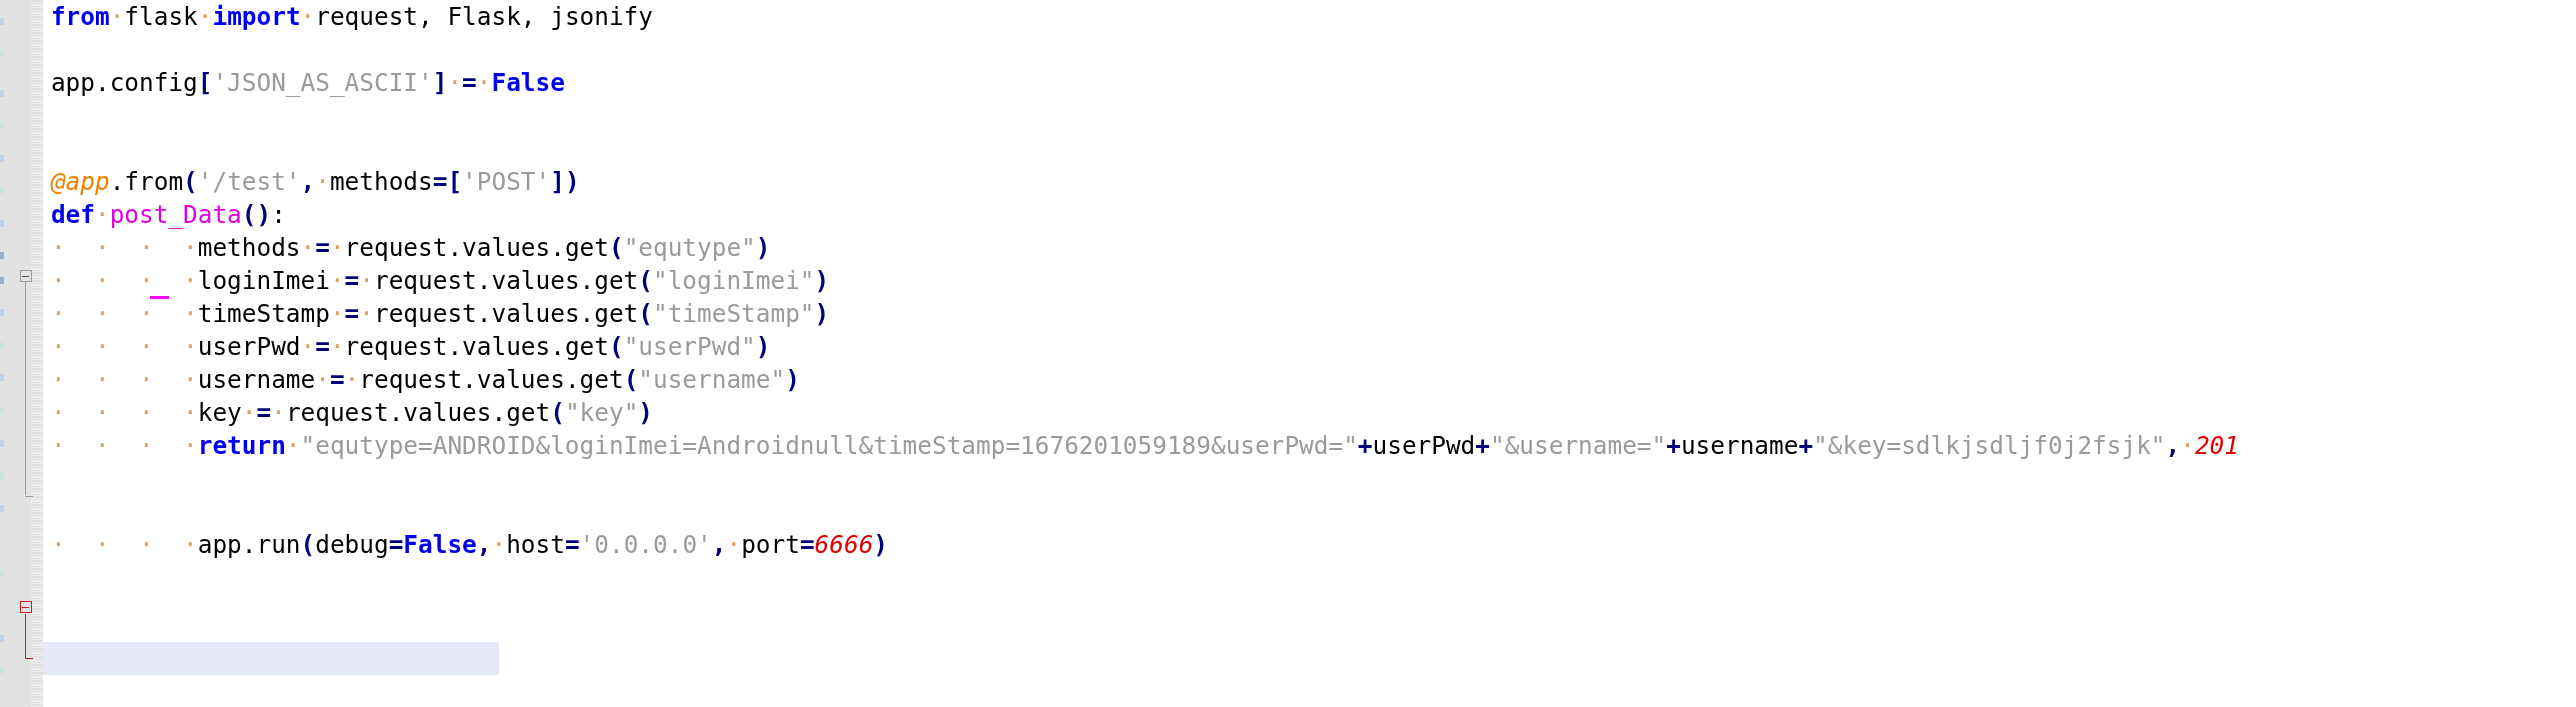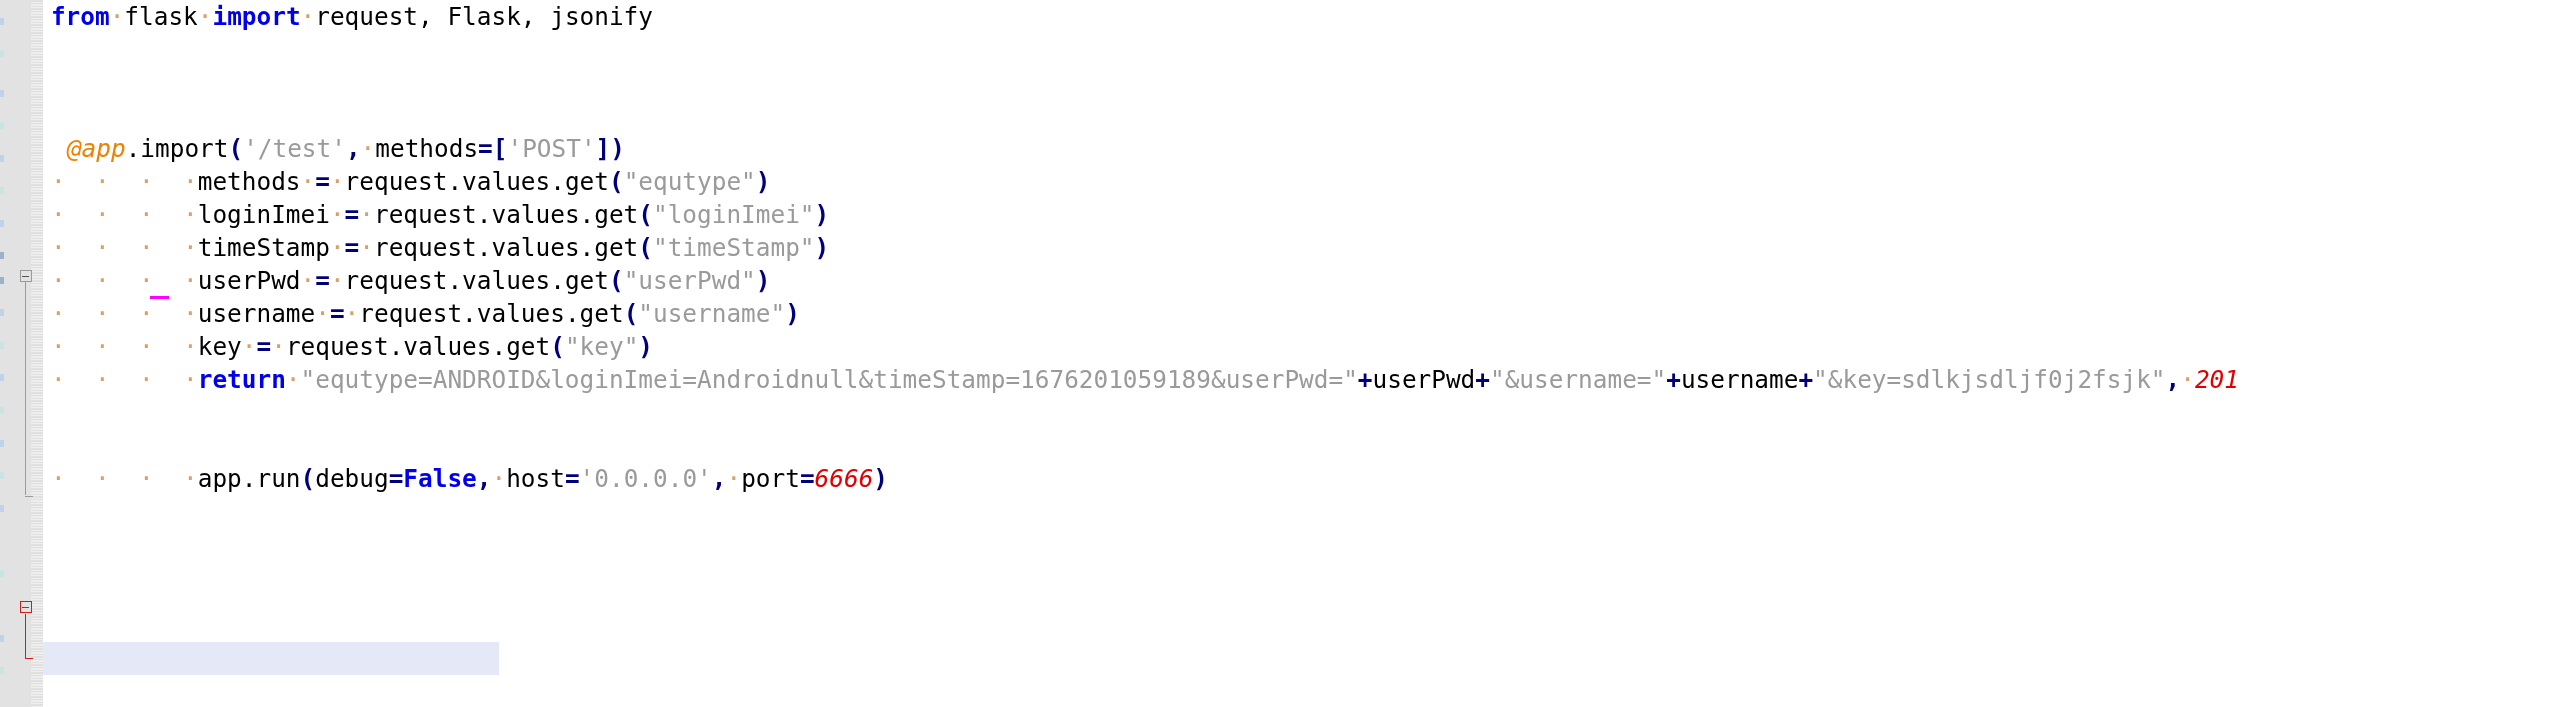--- a/index.html
+++ b/index.html
@@ -129,21 +129,21 @@
     font-size: 24.4px;
     letter-spacing: 0px;
     color: #000000;
     font-family: "DejaVu Sans Mono", "Liberation Mono", monospace;
   }
 
   
   .kw      { color: #0000ee; font-weight: bold; }
   .str     { color: #9a9a9a; }
   .num     { color: #e00000; font-style: italic; }
-  .deco    { color: #ef8100; font-style: italic; margin-left: 16px; }
+  .deco    { color: #ef8100; font-style: italic; }
   .fname   { color: #e000e0; }
   .op      { color: #00007a; font-weight: bold; }
   .punct   { color: #00007a; font-weight: bold; }
   .plain   { color: #000000; }
   .sdot    { color: #d9a066; }
 
   
   .rename-marker {
     position: absolute;
     height: 3.3px;
@@ -196,26 +196,28 @@
     <div class="rename-marker" style="left:107px; top:296px; width:19.5px;"></div>
 
     <div class="code-lines">
 
       <div class="line"><span class="kw">from</span><span class="sdot">·</span><span class="plain">flask</span><span class="sdot">·</span><span class="kw">import</span><span class="sdot">·</span><span class="plain">request, Flask, jsonify</span></div>
 
 
       <div class="line"></div>
 
 
-
-      <div class="line"></div>
-      <div class="line"></div>
-
-      <div class="line"><span class="deco">@app</span><span class="plain">.import</span><span class="punct">(</span><span class="str">'/test'</span><span class="punct">,</span><span class="sdot">·</span><span class="plain">methods</span><span class="op">=</span><span class="punct">[</span><span class="str">'POST'</span><span class="punct">]</span><span class="punct">)</span></div>
-
+      <div class="line"><span class="plain">app.config</span><span class="punct">[</span><span class="str">'JSON_AS_ASCII'</span><span class="punct">]</span><span class="sdot">·</span><span class="op">=</span><span class="sdot">·</span><span class="kw">False</span></div>
+
+      <div class="line"></div>
+      <div class="line"></div>
+
+      <div class="line"><span class="deco">@app</span><span class="plain">.from</span><span class="punct">(</span><span class="str">'/test'</span><span class="punct">,</span><span class="sdot">·</span><span class="plain">methods</span><span class="op">=</span><span class="punct">[</span><span class="str">'POST'</span><span class="punct">]</span><span class="punct">)</span></div>
+
+      <div class="line"><span class="kw">def</span><span class="sdot">·</span><span class="fname">post_Data</span><span class="punct">()</span><span class="plain">:</span></div>
 
       <div class="line"><span class="sdot">·&nbsp;&nbsp;·&nbsp;&nbsp;·&nbsp;&nbsp;·</span><span class="plain">methods</span><span class="sdot">·</span><span class="op">=</span><span class="sdot">·</span><span class="plain">request.values.get</span><span class="punct">(</span><span class="str">"equtype"</span><span class="punct">)</span></div>
 
       <div class="line"><span class="sdot">·&nbsp;&nbsp;·&nbsp;&nbsp;·&nbsp;&nbsp;·</span><span class="plain">loginImei</span><span class="sdot">·</span><span class="op">=</span><span class="sdot">·</span><span class="plain">request.values.get</span><span class="punct">(</span><span class="str">"loginImei"</span><span class="punct">)</span></div>
 
       <div class="line"><span class="sdot">·&nbsp;&nbsp;·&nbsp;&nbsp;·&nbsp;&nbsp;·</span><span class="plain">timeStamp</span><span class="sdot">·</span><span class="op">=</span><span class="sdot">·</span><span class="plain">request.values.get</span><span class="punct">(</span><span class="str">"timeStamp"</span><span class="punct">)</span></div>
 
       <div class="line"><span class="sdot">·&nbsp;&nbsp;·&nbsp;&nbsp;·&nbsp;&nbsp;·</span><span class="plain">userPwd</span><span class="sdot">·</span><span class="op">=</span><span class="sdot">·</span><span class="plain">request.values.get</span><span class="punct">(</span><span class="str">"userPwd"</span><span class="punct">)</span></div>
 
       <div class="line"><span class="sdot">·&nbsp;&nbsp;·&nbsp;&nbsp;·&nbsp;&nbsp;·</span><span class="plain">username</span><span class="sdot">·</span><span class="op">=</span><span class="sdot">·</span><span class="plain">request.values.get</span><span class="punct">(</span><span class="str">"username"</span><span class="punct">)</span></div>

